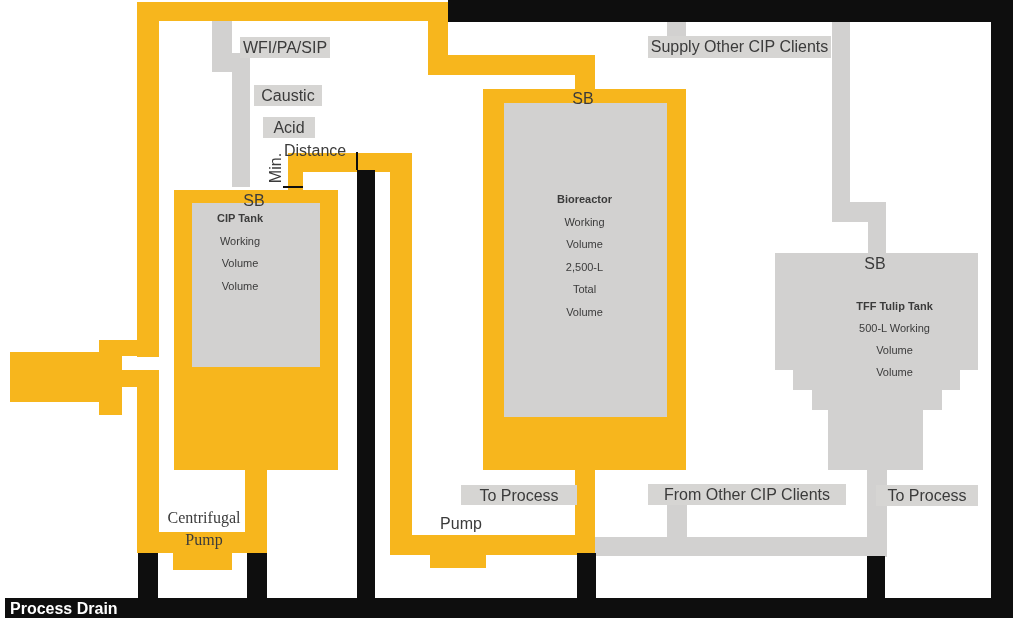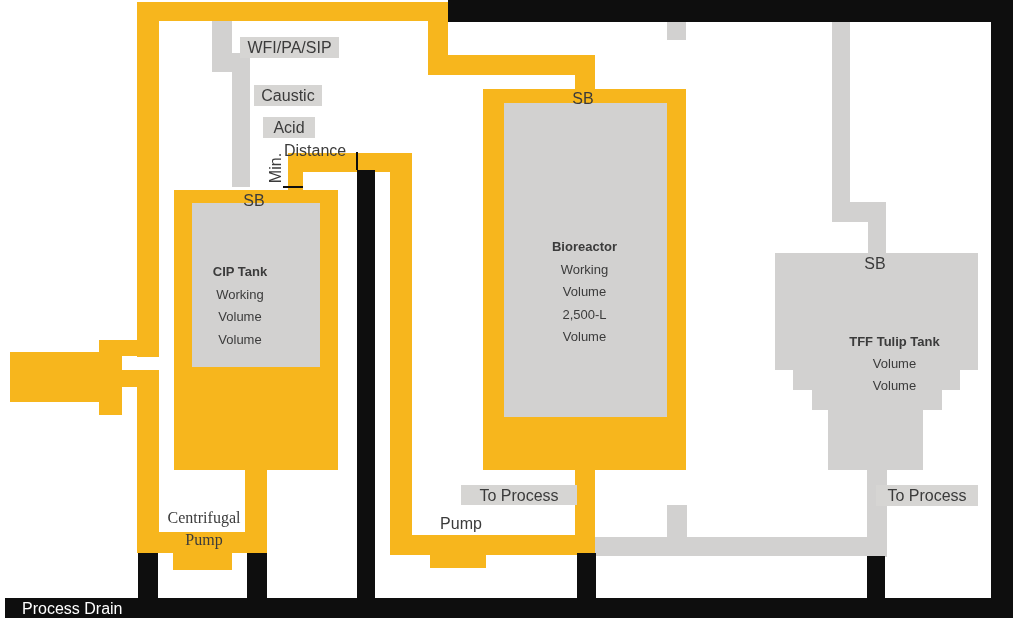--- a/index.html
+++ b/index.html
@@ -25,21 +25,21 @@
   }
   .txt{
     position:absolute;color:var(--ink);font-size:16px;line-height:20px;white-space:nowrap;
   }
   .center{text-align:center;}
   .rot{
     transform:rotate(-90deg);transform-origin:center center;
   }
   .tank-text{
     position:absolute;text-align:center;color:var(--ink);
-    font-size:13px;line-height:22.5px;margin-top:48px;
+    font-size:11px;line-height:22.5px;
   }
   .tank-text .t{font-weight:700;}
   .white{color:#fff;}
   .eq-label{position:absolute;text-align:center;color:var(--ink);font-size:16px;line-height:22px;}
 </style>
 </head>
 <body>
 
 <div class="stage">
 
@@ -88,55 +88,59 @@
   <div class="r k" style="left:5px;top:598px;width:1008px;height:20px;"></div>
   <div class="r k" style="left:357px;top:170px;width:18px;height:430px;"></div>
   <div class="r k" style="left:138px;top:553px;width:20px;height:47px;"></div>
   <div class="r k" style="left:247px;top:553px;width:20px;height:47px;"></div>
   <div class="r k" style="left:577px;top:553px;width:19px;height:47px;"></div>
   <div class="r k" style="left:867px;top:556px;width:18px;height:44px;"></div>
 
   <div class="r k" style="left:356px;top:152px;width:2px;height:18px;"></div>
   <div class="r k" style="left:283px;top:186px;width:20px;height:2px;"></div>
 
-  <div class="lbl" style="left:240px;top:37px;width:99px;height:21px;">WFI/PA/SIP</div>
+  <div class="lbl" style="left:240px;top:37px;width:90px;height:21px;">WFI/PA/SIP</div>
   <div class="lbl" style="left:254px;top:85px;width:68px;height:21px;">Caustic</div>
   <div class="lbl" style="left:263px;top:117px;width:52px;height:21px;">Acid</div>
+  <div class="lbl" style="left:648px;top:36px;width:183px;height:22px;">Supply Other CIP Clients</div>
+  <div class="lbl" style="left:648px;top:484px;width:198px;height:21px;">From Other CIP Clients</div>
   <div class="lbl" style="left:461px;top:485px;width:116px;height:20px;">To Process</div>
   <div class="lbl" style="left:876px;top:485px;width:102px;height:21px;">To Process</div>
 
   <div class="txt" style="left:284px;top:141px;">Distance</div>
   <div class="txt rot center" style="left:253px;top:159px;width:44px;height:18px;">Min.</div>
   <div class="txt center" style="left:239px;top:191px;width:30px;">SB</div>
   <div class="txt center" style="left:568px;top:89px;width:30px;">SB</div>
   <div class="txt center" style="left:860px;top:254px;width:30px;">SB</div>
-  <div class="txt white" style="left:22px;top:599px;">Process Drain</div>
+  <div class="txt white" style="left:10px;top:599px;font-weight:bold;">Process Drain</div>
 
   <div class="eq-label" style="left:144px;top:507px;width:120px;font-family:Liberation Serif, serif;">
     <div>Centrifugal</div>
     <div>Pump</div>
   </div>
   <div class="eq-label" style="left:400px;top:513px;width:122px;">
     <div>Pump</div>
   </div>
 
-  <div class="tank-text" style="left:174px;top:213px;width:132px;">
+  <div class="tank-text" style="left:174px;top:207px;width:132px;">
     <div class="t">CIP Tank</div>
     <div>Working</div>
     <div>Volume</div>
     <div>Volume</div>
   </div>
 
   <div class="tank-text" style="left:483px;top:188px;width:203px;">
     <div class="t">Bioreactor</div>
     <div>Working</div>
     <div>Volume</div>
     <div>2,500-L</div>
+    <div>Total</div>
     <div>Volume</div>
   </div>
 
-  <div class="tank-text" style="left:775px;top:283px;width:239px;line-height:22px;">
+  <div class="tank-text" style="left:775px;top:295px;width:239px;line-height:22px;">
     <div class="t">TFF Tulip Tank</div>
+    <div>500-L Working</div>
     <div>Volume</div>
     <div>Volume</div>
   </div>
 
 </div>
 
 </body></html>

